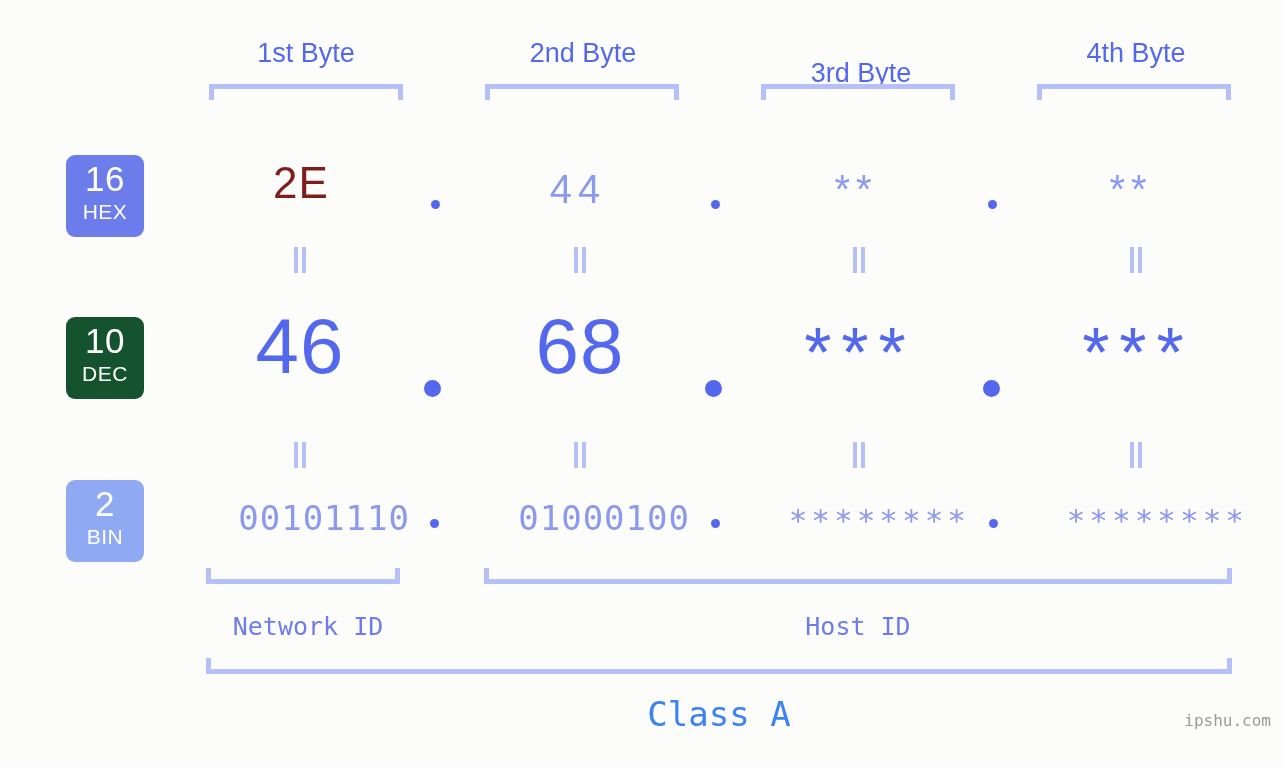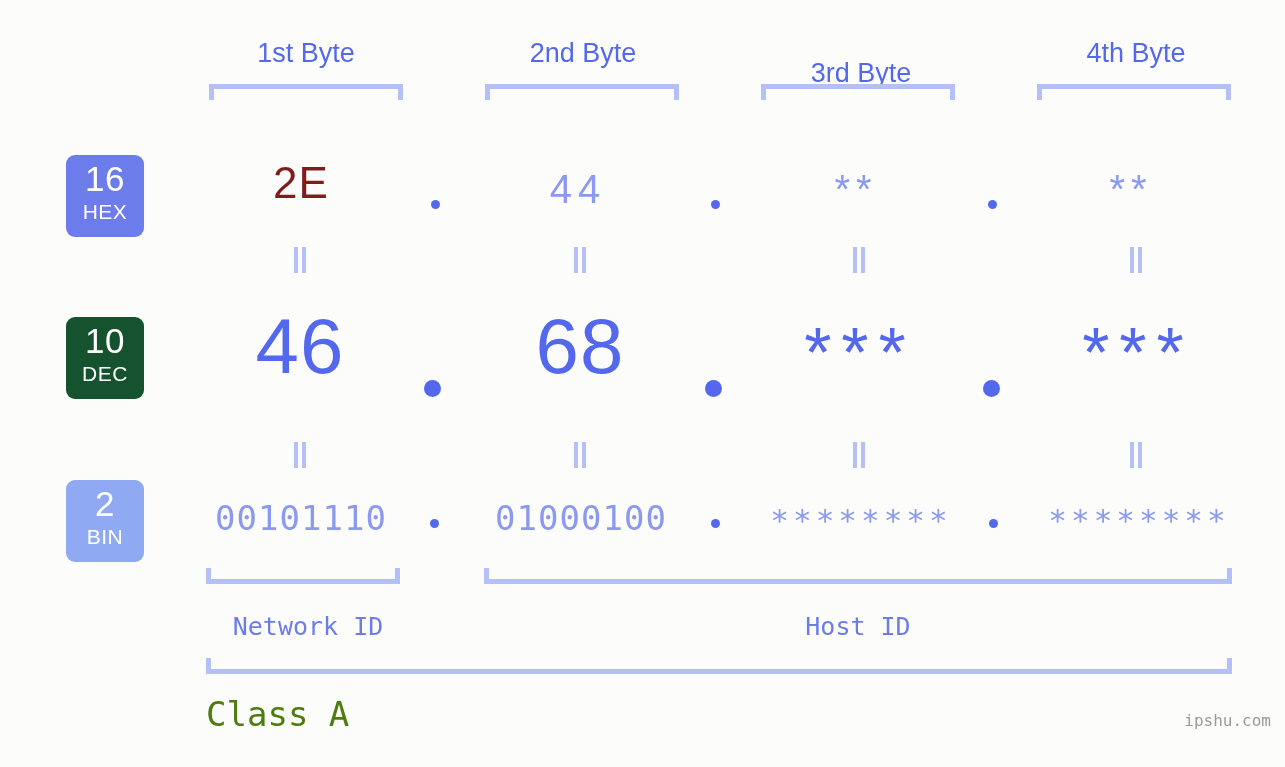--- a/index.html
+++ b/index.html
@@ -128,20 +128,21 @@
 
   
   .row-bin .cell {
     top: 492px;
     height: 52px;
     line-height: 52px;
     font-size: 34px;
     font-family: "DejaVu Sans Mono", monospace;
     color: #8b99ee;
     letter-spacing: 1px;
+    text-align: right;
   }
   .row-bin .cell.stars {
     letter-spacing: 4px;
     font-size: 31px;
     line-height: 56px;
   }
 
   
   .dot {
     position: absolute;
@@ -176,24 +177,24 @@
     position: absolute;
     text-align: center;
     font-family: "DejaVu Sans Mono", monospace;
     font-size: 25px;
     color: #6c7cea;
     white-space: nowrap;
   }
 
   .class-label {
     position: absolute;
-    text-align: left;
+    text-align: center;
     font-family: "DejaVu Sans Mono", monospace;
     font-size: 34px;
-    color: #4d7c0f;
+    color: #3b82f6;
     white-space: nowrap;
   }
 
   .watermark {
     position: absolute;
     right: 14px;
     top: 711px;
     font-family: "DejaVu Sans Mono", monospace;
     font-size: 16px;
     color: #9a9a9a;

